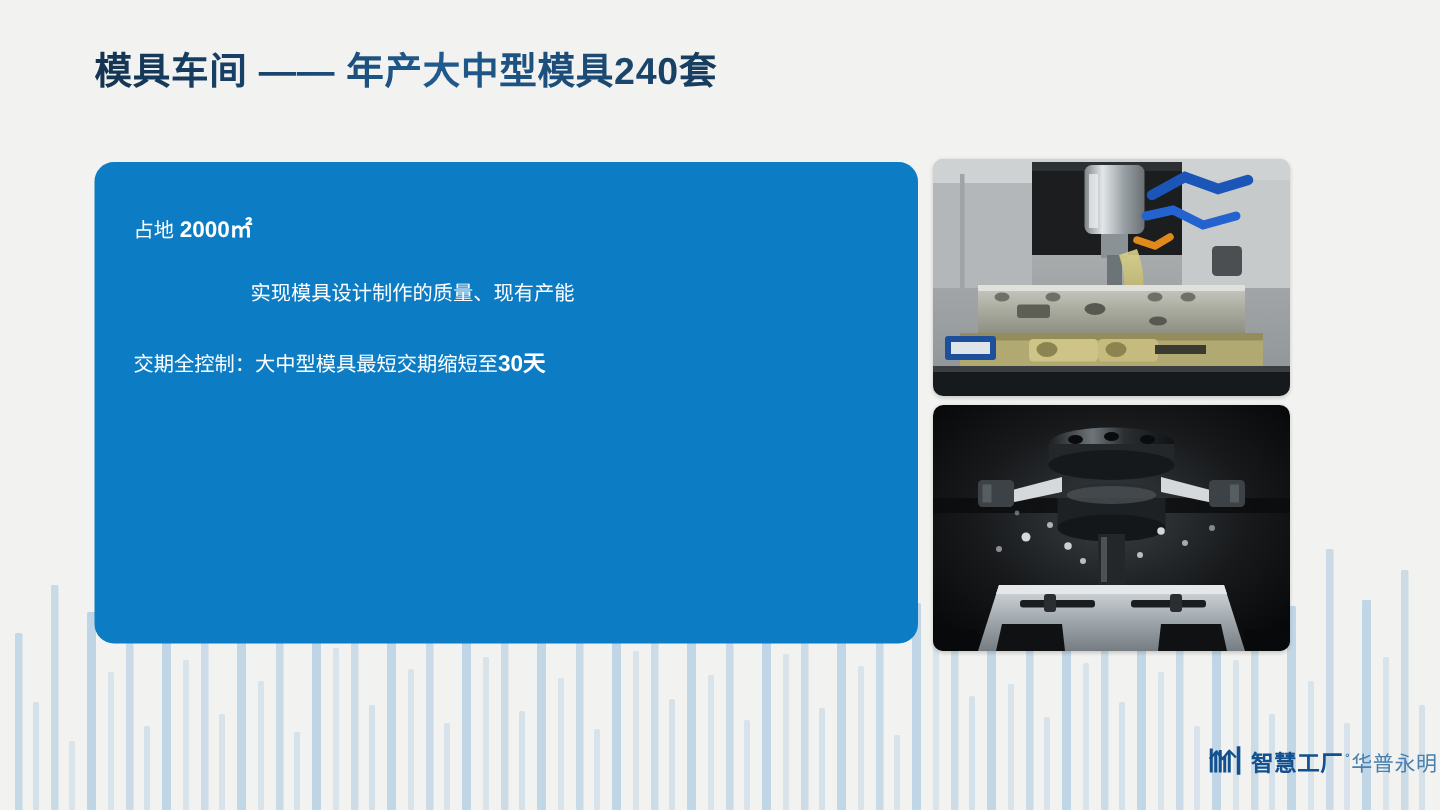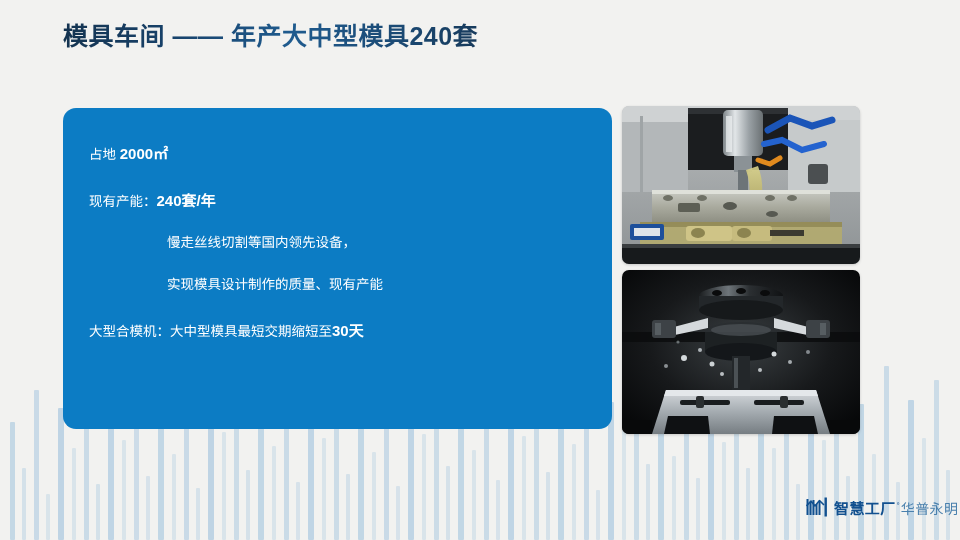--- a/index.html
+++ b/index.html
@@ -32,21 +32,21 @@
     bottom: 0;
     width: 5px;
     background: #9fc2dd;
     border-radius: 1px;
   }
 
   
   #title-wrap {
     position: absolute;
     left: 63px;
-    top: 17px;
+    top: 28px;
     height: 34px;
     display: flex;
     align-items: center;
   }
   #slide-title {
     font-size: 25px;
     font-weight: bold;
     letter-spacing: 0.5px;
     white-space: nowrap;
     background: linear-gradient(100deg, #14334f 0%, #18436c 28%, #1f5b8e 55%, #1b4a74 80%, #173a5b 100%);
@@ -227,35 +227,29 @@
   <div id="title-wrap">
     <div id="slide-title">模具车间 —— 年产大中型模具240套</div>
   </div>
 
   <div id="panel">
 
     <div class="pline l1">
       <span class="lbl">占地 </span><b>2000㎡</b>
     </div>
 
-    <div class="pline l2">
-      <span class="lbl">现有产能：</span><b>240套/年</b>
-    </div>
-
-
-    <div class="pline l4">
-      <span class="lbl">慢走丝线切割等国内领先设备，</span>
-    </div>
+
+
 
     <div class="pline l5">
       <span class="lbl">实现模具设计制作的质量、现有产能</span>
     </div>
 
     <div class="pline l6">
-      <span class="lbl">大型合模机：大中型模具最短交期缩短至</span><b>30天</b>
+      <span class="lbl">交期全控制：大中型模具最短交期缩短至</span><b>30天</b>
     </div>
 
   </div>
 
   <div class="photo" id="photo-top">
     <svg viewBox="0 0 238 158" preserveAspectRatio="none">
       <defs>
         <linearGradient id="mg1" x1="0" y1="0" x2="0" y2="1">
           <stop offset="0" stop-color="#b9bcbd"></stop>
           <stop offset="1" stop-color="#8d9294"></stop>

